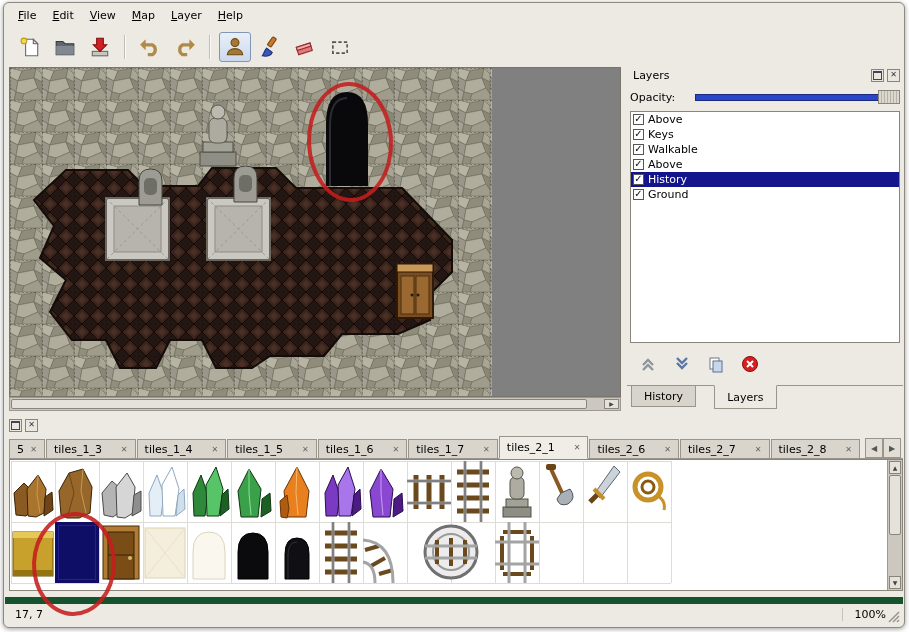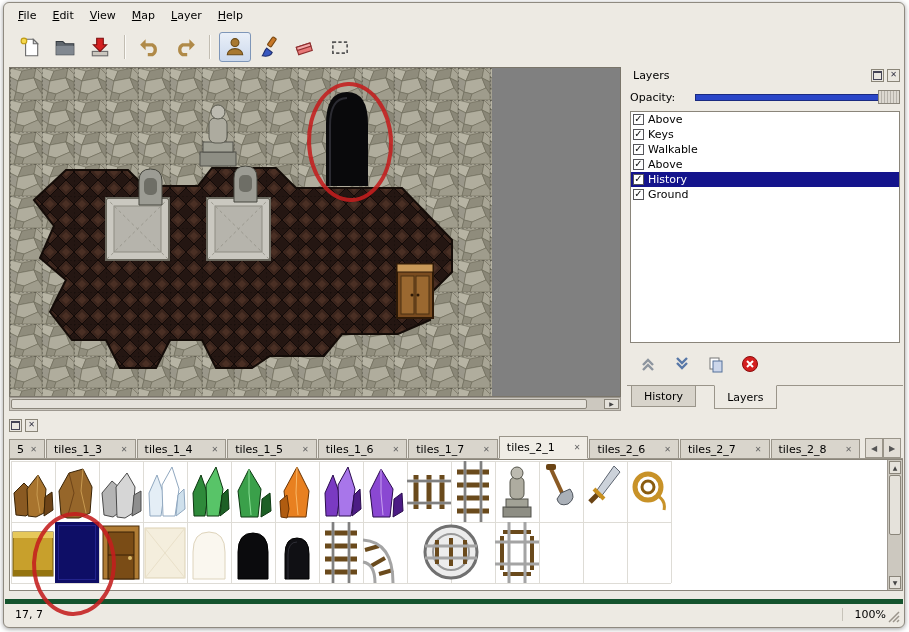--- a/index.html
+++ b/index.html
@@ -60,21 +60,21 @@
   .ts-scrollbtns{position:absolute;right:2px;top:21px;display:flex;z-index:3}
   .ts-scrollbtn{width:18px;height:20px;border:1px solid #9a958a;background:#e2ded6;font-size:8px;display:flex;align-items:center;justify-content:center;color:#555;box-sizing:border-box}
   .ts-content{position:absolute;left:0;top:42px;right:0;height:132px;background:#fff;border:1px solid #8a857a;box-sizing:border-box;overflow:hidden}
   .tiles-svg{position:absolute;left:1px;top:1px;display:block}
   .vscroll{position:absolute;right:0;top:0;width:15px;bottom:0;background:#ccc8bf;border-left:1px solid #9d9890;box-sizing:border-box}
   .vstep{position:absolute;left:1px;width:12px;height:13px;background:#e5e2db;border:1px solid #8a857a;box-sizing:border-box;
          font-size:6px;line-height:11px;text-align:center;color:#444}
   .vstep.up{top:1px}.vstep.down{bottom:1px}
   .vthumb{position:absolute;left:1px;top:15px;width:12px;height:60px;background:#e5e2db;border:1px solid #8a857a;border-radius:2px;box-sizing:border-box}
   
-  .statusbar{position:absolute;left:1px;right:1px;bottom:2px;height:21px;border-top:5px solid #14532d;display:flex;align-items:center}
+  .statusbar{position:absolute;left:1px;right:1px;bottom:2px;height:21px;border-top:7px solid #14532d;display:flex;align-items:center}
   .status-coords{padding-left:10px;flex:1}
   .status-zoom{margin-right:17px;padding-left:12px;border-left:1px solid #c7c3b9}
   .resize-grip{position:absolute;right:3px;bottom:2px;width:14px;height:14px}
   
   .annot{position:absolute;border:4px solid #c41e1e;border-radius:50%;opacity:.88;z-index:50;pointer-events:none}
   #annot-map{left:307px;top:82px;width:78px;height:112px;transform:rotate(-2deg)}
   #annot-tile{left:32px;top:512px;width:76px;height:96px;transform:rotate(2deg)}
 </style>
 </head>
 <body>

